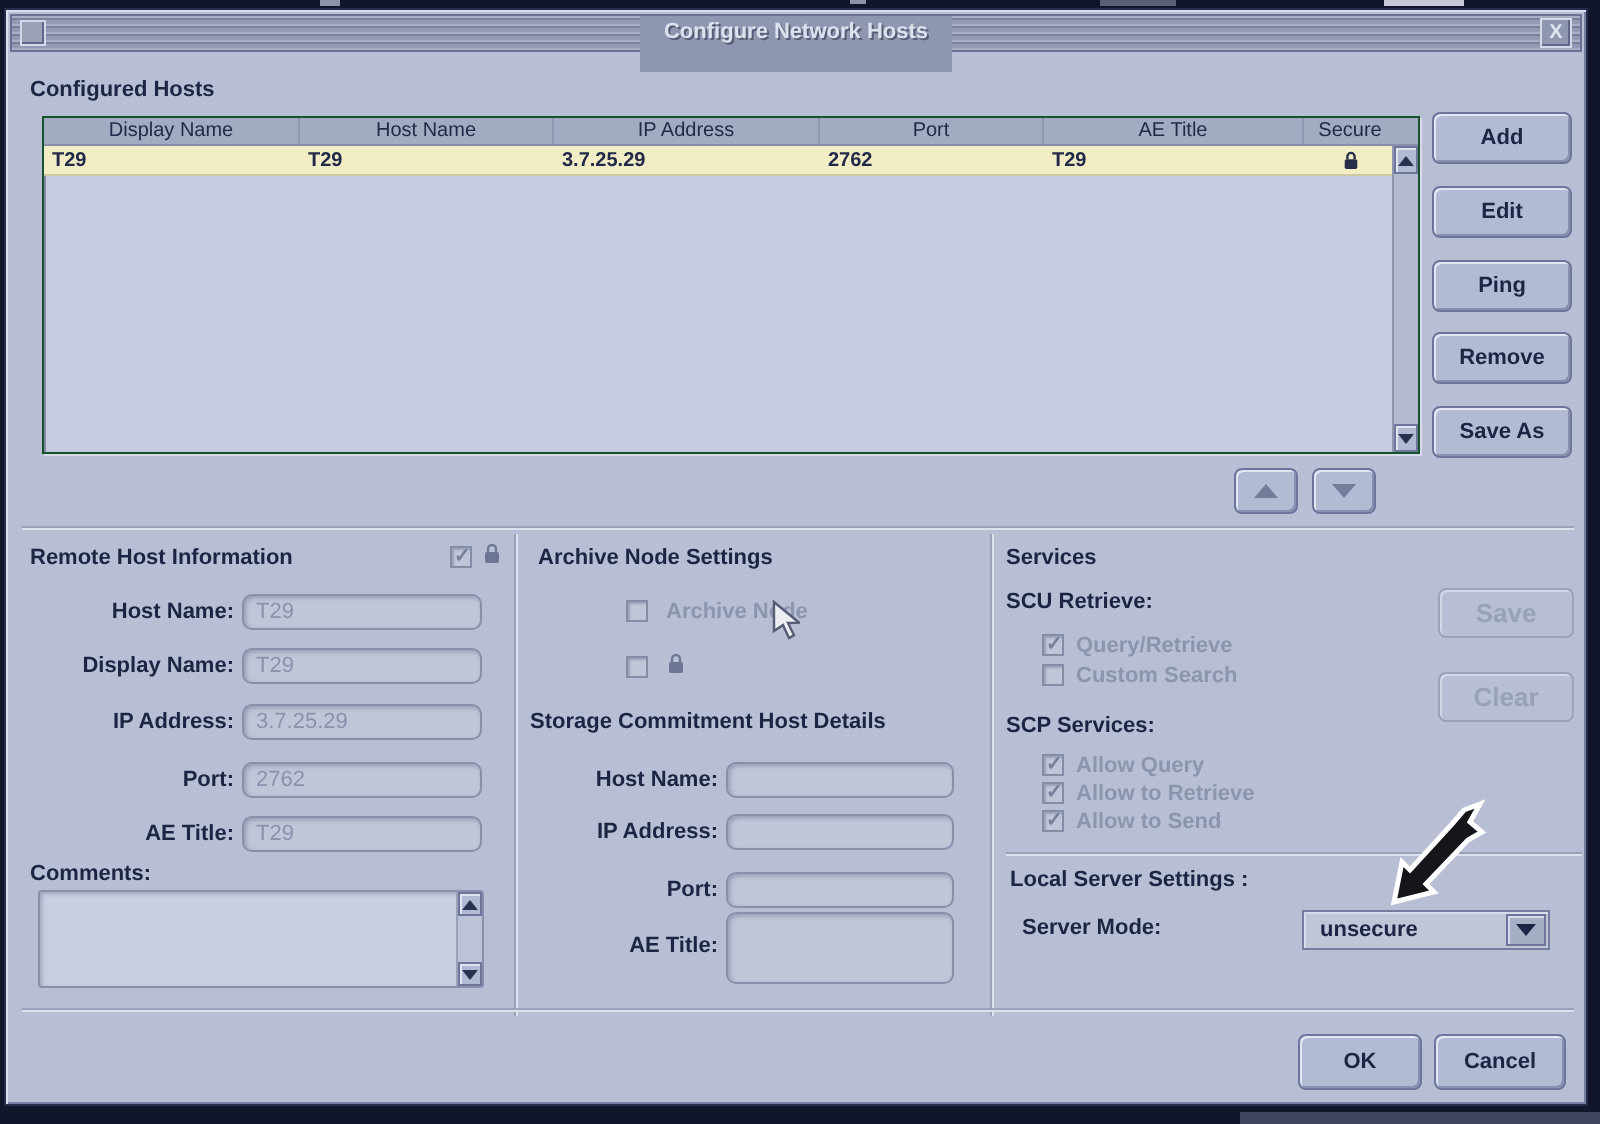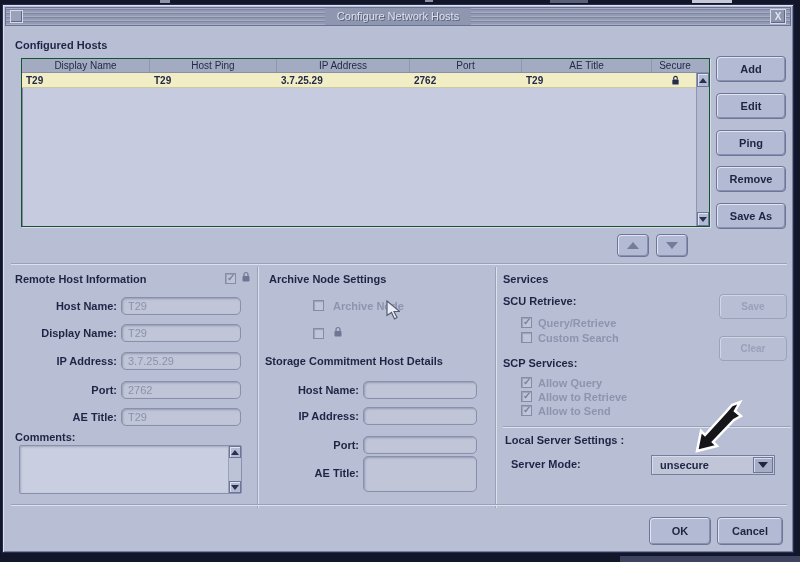--- a/index.html
+++ b/index.html
@@ -18,22 +18,22 @@
   }
   
   .titlebar {
     position:absolute; left:2px; top:2px; right:2px; height:19px;
     background:#8f97b0;
     background-image:repeating-linear-gradient(180deg,#a7aec3 0 1px,#7b83a0 1px 2px,#939bb4 2px 4px);
     border:1px solid #6a7294;
   }
   .titlebar .title {
     position:absolute; left:50%; top:0; transform:translateX(-50%);
-    background:#8f97b0; padding:0 12px; height:17px; line-height:17px;
-    font-size:11px; font-weight:normal; color:#dde1ee;
+    background:#8f97b0; padding:0 12px; height:28px; line-height:17px;
+    font-size:11px; font-weight:bold; color:#dde1ee;
     text-shadow:1px 1px 0 rgba(40,46,70,.55); white-space:nowrap;
   }
   .title-icon {
     position:absolute; left:4px; top:2px; width:13px; height:13px;
     background:#9aa1b8; border:1px solid #d6dae8;
     box-shadow: inset -1px -1px 0 #5f6788;
   }
   .close-btn {
     position:absolute; right:4px; top:1px; width:16px; height:15px;
     background:#8f97b0; border:1px solid #d6dae8;
@@ -76,21 +76,21 @@
   
   .btn3d {
     position:absolute; background:#b3bad3; border:1px solid #6d759a; border-radius:4px;
     box-shadow: inset 1px 1px 0 #e2e6f2, inset -1px -1px 0 #8790af;
     font-size:11px; font-weight:bold; color:#1e2544;
     display:flex; align-items:center; justify-content:center; cursor:default; white-space:nowrap;
   }
   .btn-disabled {
     position:absolute; background:#b8bed4; border:1px solid #9ba3ba; border-radius:4px;
     box-shadow: inset 1px 1px 0 #d2d6e6;
-    font-size:10px; font-weight:bold; color:#99a1b8;
+    font-size:13px; font-weight:bold; color:#99a1b8;
     display:flex; align-items:center; justify-content:center; white-space:nowrap;
   }
   .hline { position:absolute; height:1px; background:#9aa2ba; box-shadow:0 1px 0 #dde1ee; }
   .vline { position:absolute; width:1px; background:#9aa2ba; box-shadow:1px 0 0 #dde1ee; }
   
   .flabel { position:absolute; font-size:11px; font-weight:bold; color:#1e2544; text-align:right; white-space:nowrap; }
   .tfield {
     position:absolute; height:18px; background:#c0c5d8;
     border:1px solid #8890ac; border-radius:5px;
     box-shadow: inset 1px 1px 2px rgba(70,78,110,.35);
@@ -151,21 +151,21 @@
     <div class="title-icon"></div>
     <div class="title">Configure Network Hosts</div>
     <div class="close-btn">X</div>
   </div>
 
   <div class="sec-title" style="left:12px;top:34px">Configured Hosts</div>
 
   <div class="htable">
     <div class="thead">
       <div class="th" style="width:128px">Display Name</div>
-      <div class="th" style="width:127px">Host Ping</div>
+      <div class="th" style="width:127px">Host Name</div>
       <div class="th" style="width:133px">IP Address</div>
       <div class="th" style="width:112px">Port</div>
       <div class="th" style="width:130px">AE Title</div>
       <div class="th" style="width:46px;border-right:none">Secure</div>
     </div>
     <div class="trow">
       <div class="td" style="width:128px">T29</div>
       <div class="td" style="width:127px">T29</div>
       <div class="td" style="width:133px">3.7.25.29</div>
       <div class="td" style="width:112px">2762</div>

